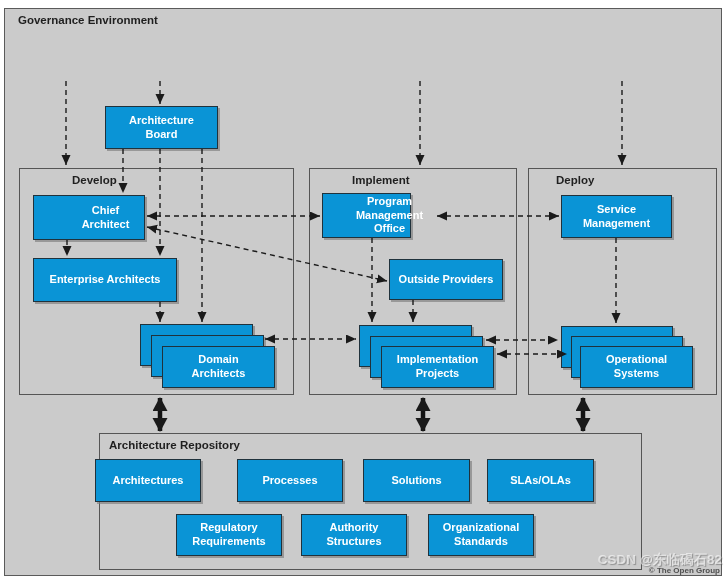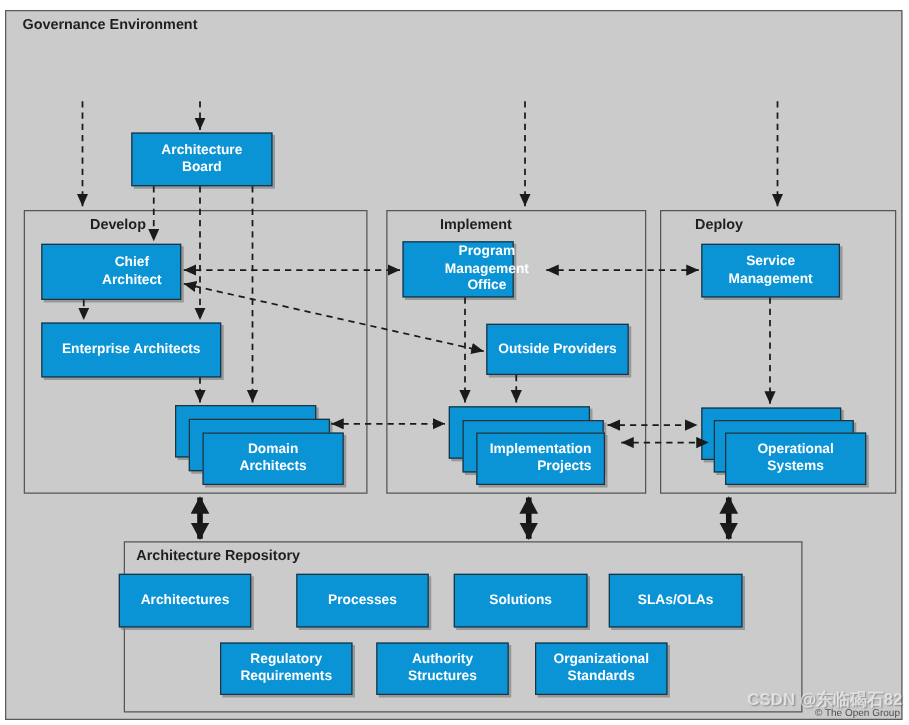--- a/index.html
+++ b/index.html
@@ -31,21 +31,21 @@
   }
   #overlay{position:absolute;left:0;top:0;pointer-events:none;}
   #overlay line.d{stroke:var(--line,#1a1a1a);stroke-width:1.4;stroke-dasharray:5 4;}
   #overlay line.t{stroke:#121212;stroke-width:4.5;}
   #overlay marker path{fill:var(--line,#1a1a1a);}
   .wm-csdn{
     position:absolute;right:5px;top:551px;font-size:13.5px;font-weight:bold;
     color:rgba(255,255,255,.6);text-shadow:1px 1px 1px rgba(90,90,90,.5);white-space:nowrap;
   }
   .wm-copy{
-    position:absolute;right:7px;top:566px;font-size:8px;color:#4f4f4f;white-space:nowrap;
+    position:absolute;right:7px;top:566px;font-size:8px;color:#4f4f4f;white-space:nowrap;font-weight:bold;
   }
 </style>
 </head>
 <body>
 
 <div class="canvas">
 
   <div class="env"></div>
   <div class="seclabel" style="left:18px;top:14px;">Governance Environment</div>
 
@@ -63,21 +63,21 @@
   <div class="bluebox" style="left:162px;top:346px;width:113px;height:42px;">Domain
 Architects</div>
 
   <div class="section" style="left:309px;top:168px;width:208px;height:227px;"></div>
   <div class="seclabel" style="left:352px;top:174px;">Implement</div>
   <div class="bluebox" style="left:322px;top:193px;width:89px;height:45px;padding-left:48px;">Program
 Management Office</div>
   <div class="bluebox" style="left:389px;top:259px;width:114px;height:41px;">Outside Providers</div>
   <div class="stackbox" style="left:359px;top:325px;width:113px;height:42px;"></div>
   <div class="stackbox" style="left:370px;top:336px;width:113px;height:42px;"></div>
-  <div class="bluebox" style="left:381px;top:346px;width:103px;height:42px;text-align:right;">Implementation
+  <div class="bluebox" style="left:381px;top:346px;width:113px;height:42px;">Implementation
 Projects</div>
 
   <div class="section" style="left:528px;top:168px;width:189px;height:227px;"></div>
   <div class="seclabel" style="left:556px;top:174px;">Deploy</div>
   <div class="bluebox" style="left:561px;top:195px;width:111px;height:43px;">Service
 Management</div>
   <div class="stackbox" style="left:561px;top:326px;width:112px;height:42px;"></div>
   <div class="stackbox" style="left:571px;top:336px;width:112px;height:42px;"></div>
   <div class="bluebox" style="left:580px;top:346px;width:113px;height:42px;">Operational
 Systems</div>

